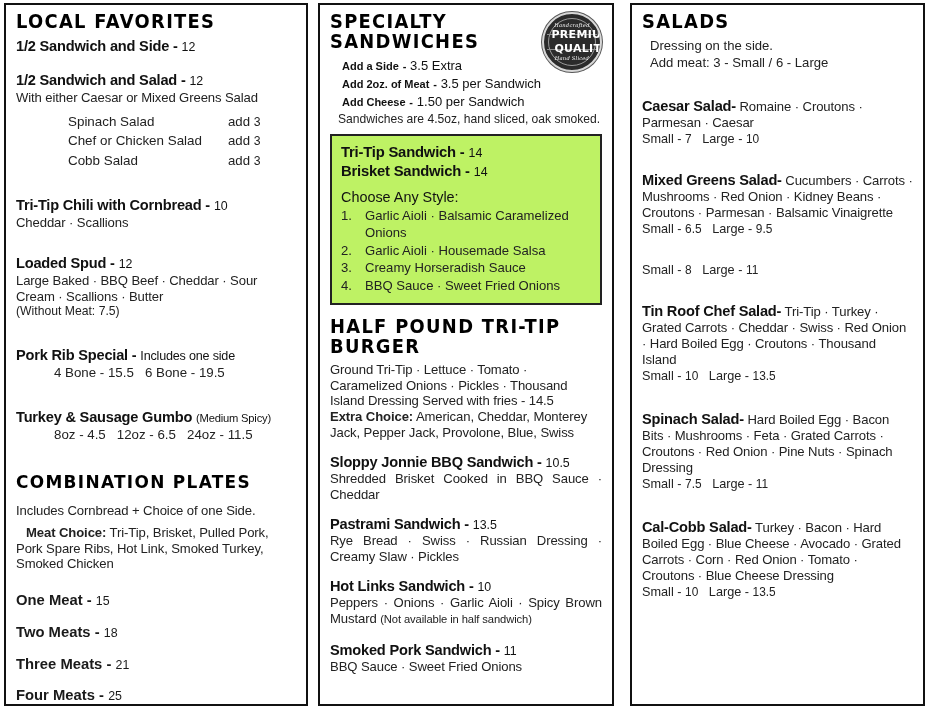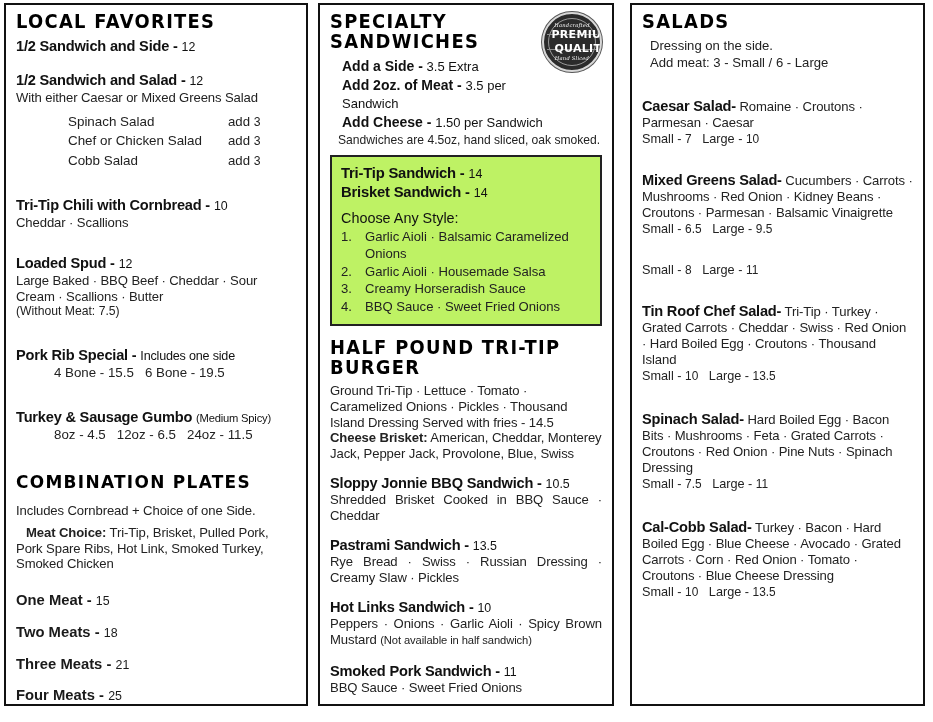--- a/index.html
+++ b/index.html
@@ -126,21 +126,21 @@
   }
 
   
   .addons-block { position: relative; padding-right: 58px; }
   .addon-line {
     font-size: 13.6px;
     line-height: 1.33;
     padding-left: 12px;
     color: #111;
   }
-  .addon-line b { font-weight: 700; font-size: 14px; }
+  .addon-line b { font-weight: 700; font-size: 11px; }
   .addon-line .val { font-size: 13px; font-weight: 400; }
   .fineprint {
     font-size: 12.1px;
     padding-left: 8px;
     line-height: 1.3;
     color: #222;
     margin-top: 1px;
   }
   .seal {
     position: absolute;
@@ -407,21 +407,21 @@
         <span class="num">4.</span>
         <span>BBQ Sauce · Sweet Fried Onions</span>
       </div>
     </div>
 
     <div class="sp-12"></div>
 
     <div class="section-head">HALF POUND TRI-TIP BURGER</div>
     <div class="desc">Ground Tri-Tip · Lettuce · Tomato · Caramelized Onions · Pickles · Thousand Island Dressing Served with fries - 14.5</div>
     <div class="desc">
-      <span style="font-weight:700">Cheese Brisket:</span><span> American, Cheddar, Monterey Jack, Pepper Jack, Provolone, Blue, Swiss</span>
+      <span style="font-weight:700">Extra Choice:</span><span> American, Cheddar, Monterey Jack, Pepper Jack, Provolone, Blue, Swiss</span>
     </div>
 
     <div class="sp-12"></div>
 
     <div class="item">
       <div class="item-title">
         <span>Sloppy Jonnie BBQ Sandwich</span>
         <span class="dash">-</span>
         <span class="price">10.5</span>
       </div>

